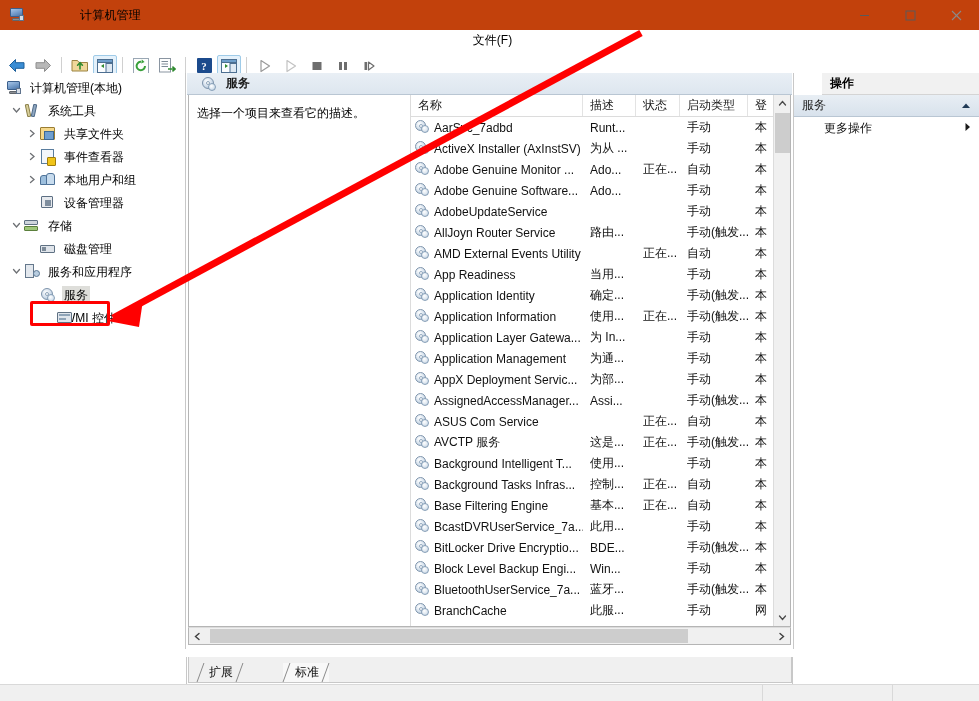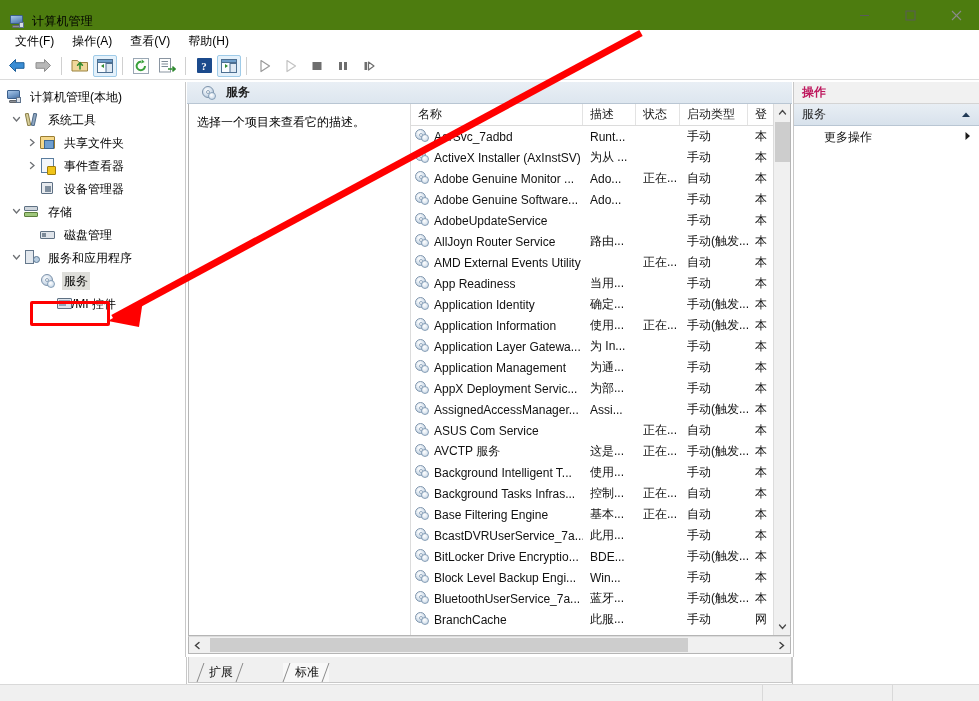--- a/index.html
+++ b/index.html
@@ -11,22 +11,22 @@
     font-family: "Liberation Sans", "DejaVu Sans", sans-serif;
     font-size: 12px;
     color: #000;
     -webkit-font-smoothing: none;
   }
   #app { position: relative; width: 979px; height: 701px; background: #ffffff; }
 
   
   .titlebar {
     position: absolute; left: 0; top: 0; width: 979px; height: 30px;
-    background: #4d7c0f;
-    display: flex; align-items: flex-end;
+    background: #c2410c;
+    display: flex; align-items: center; gap: 48px;
   }
   .titlebar-icon {
     margin-left: 9px; margin-right: 7px;
     width: 16px; height: 16px; position: relative; flex: 0 0 auto;
   }
   .monitor-icon { position: relative; width: 16px; height: 16px; }
   .monitor-icon .screen {
     position: absolute; left: 1px; top: 1px; width: 13px; height: 9px;
     background: linear-gradient(160deg,#a8c6e8 0%, #6d95c4 60%, #4a72a5 100%);
     border: 1px solid #3b5f8c; border-radius: 1px;
@@ -43,21 +43,21 @@
   .win-controls { margin-left: auto; display: flex; height: 30px; }
   .win-btn {
     width: 46px; height: 30px; display: flex; align-items: center; justify-content: center;
     color: #6b6b6b;
   }
   .win-btn svg { display: block; }
 
   
   .menubar {
     position: absolute; left: 0; top: 30px; width: 979px; height: 22px;
-    background: #ffffff; display: flex; align-items: center; padding-left: 6px;
+    background: #ffffff; display: flex; align-items: center; padding-left: 6px; flex-direction: column;
   }
   .menu-item { padding: 2px 9px; font-size: 12px; color: #000; line-height: 16px; }
 
   
   .toolbar {
     position: absolute; left: 0; top: 52px; width: 979px; height: 28px;
     background: #ffffff; border-bottom: 1px solid #dcdcdc;
     display: flex; align-items: center; padding-left: 4px; gap: 0;
   }
   .tb-btn {
@@ -84,21 +84,21 @@
   
   .help-ico {
     width: 15px; height: 15px; background: #1b4a8c; color:#fff;
     font-size: 11px; font-weight: bold; display:flex; align-items:center; justify-content:center;
     border-radius: 1px; font-family: "Liberation Serif", serif;
   }
   .media-ico { width: 14px; height: 14px; }
 
   
   .content {
-    position: absolute; left: 0; top: 82px; width: 979px; height: 576px;
+    position: absolute; left: 0; top: 73px; width: 979px; height: 576px;
     background: #ffffff;
   }
 
   
   .tree-pane {
     position: absolute; left: 0; top: 0; width: 186px; height: 576px;
     background: #ffffff; border-right: 1px solid #c8c8c8;
     overflow: hidden; padding-top: 3px;
   }
   .tree-row {
@@ -261,21 +261,21 @@
   .tab.active { background: #f8f8f8; }
 
   
   .act-pane {
     position: absolute; left: 793px; top: 0; width: 186px; height: 576px;
     background: #ffffff; border-left: 1px solid #c8c8c8;
   }
   .act-header {
     height: 22px; background: #f1f1f1; border-bottom: 1px solid #d4d4d4;
     display: flex; align-items: center; padding-left: 8px;
-    font-size: 12px; font-weight: bold; color: #be185d;
+    font-size: 12px; font-weight: bold; color: #000000; margin-left: 28px;
   }
   .act-group {
     height: 22px; background: linear-gradient(#e8eef4, #d8e2ec);
     border-bottom: 1px solid #b9c6d3;
     display: flex; align-items: center; padding: 0 8px;
     font-size: 12px; color: #1a1a1a;
   }
   .act-group .grp-label { flex: 1; }
   .act-group .grp-chev { color: #1f3a57; font-size: 9px; }
   .act-item {
@@ -479,20 +479,34 @@
           <svg width="9" height="9" viewBox="0 0 9 9">
               <path d="M2.5 1.5 L6 4.5 L2.5 7.5" fill="none" stroke="#6e7175" stroke-width="1.3" stroke-linecap="round"></path>
             </svg>
         </span>
         <span class="tree-ico">
             <span class="ico-event"></span>
           </span>
         <span class="tree-label">事件查看器</span>
       </div>
 
+      <div class="tree-row" style="padding-left:24px;">
+        <span class="twisty">
+          <svg width="9" height="9" viewBox="0 0 9 9">
+              <path d="M2.5 1.5 L6 4.5 L2.5 7.5" fill="none" stroke="#6e7175" stroke-width="1.3" stroke-linecap="round"></path>
+            </svg>
+        </span>
+        <span class="tree-ico">
+            <span class="ico-users">
+              <span class="u1"></span>
+              <span class="u2"></span>
+            </span>
+          </span>
+        <span class="tree-label">本地用户和组</span>
+      </div>
 
 
       <div class="tree-row" style="padding-left:40px;">
         <span class="tree-ico">
             <span class="ico-device"></span>
           </span>
         <span class="tree-label">设备管理器</span>
       </div>
 
       <div class="tree-row" style="padding-left:8px;">

